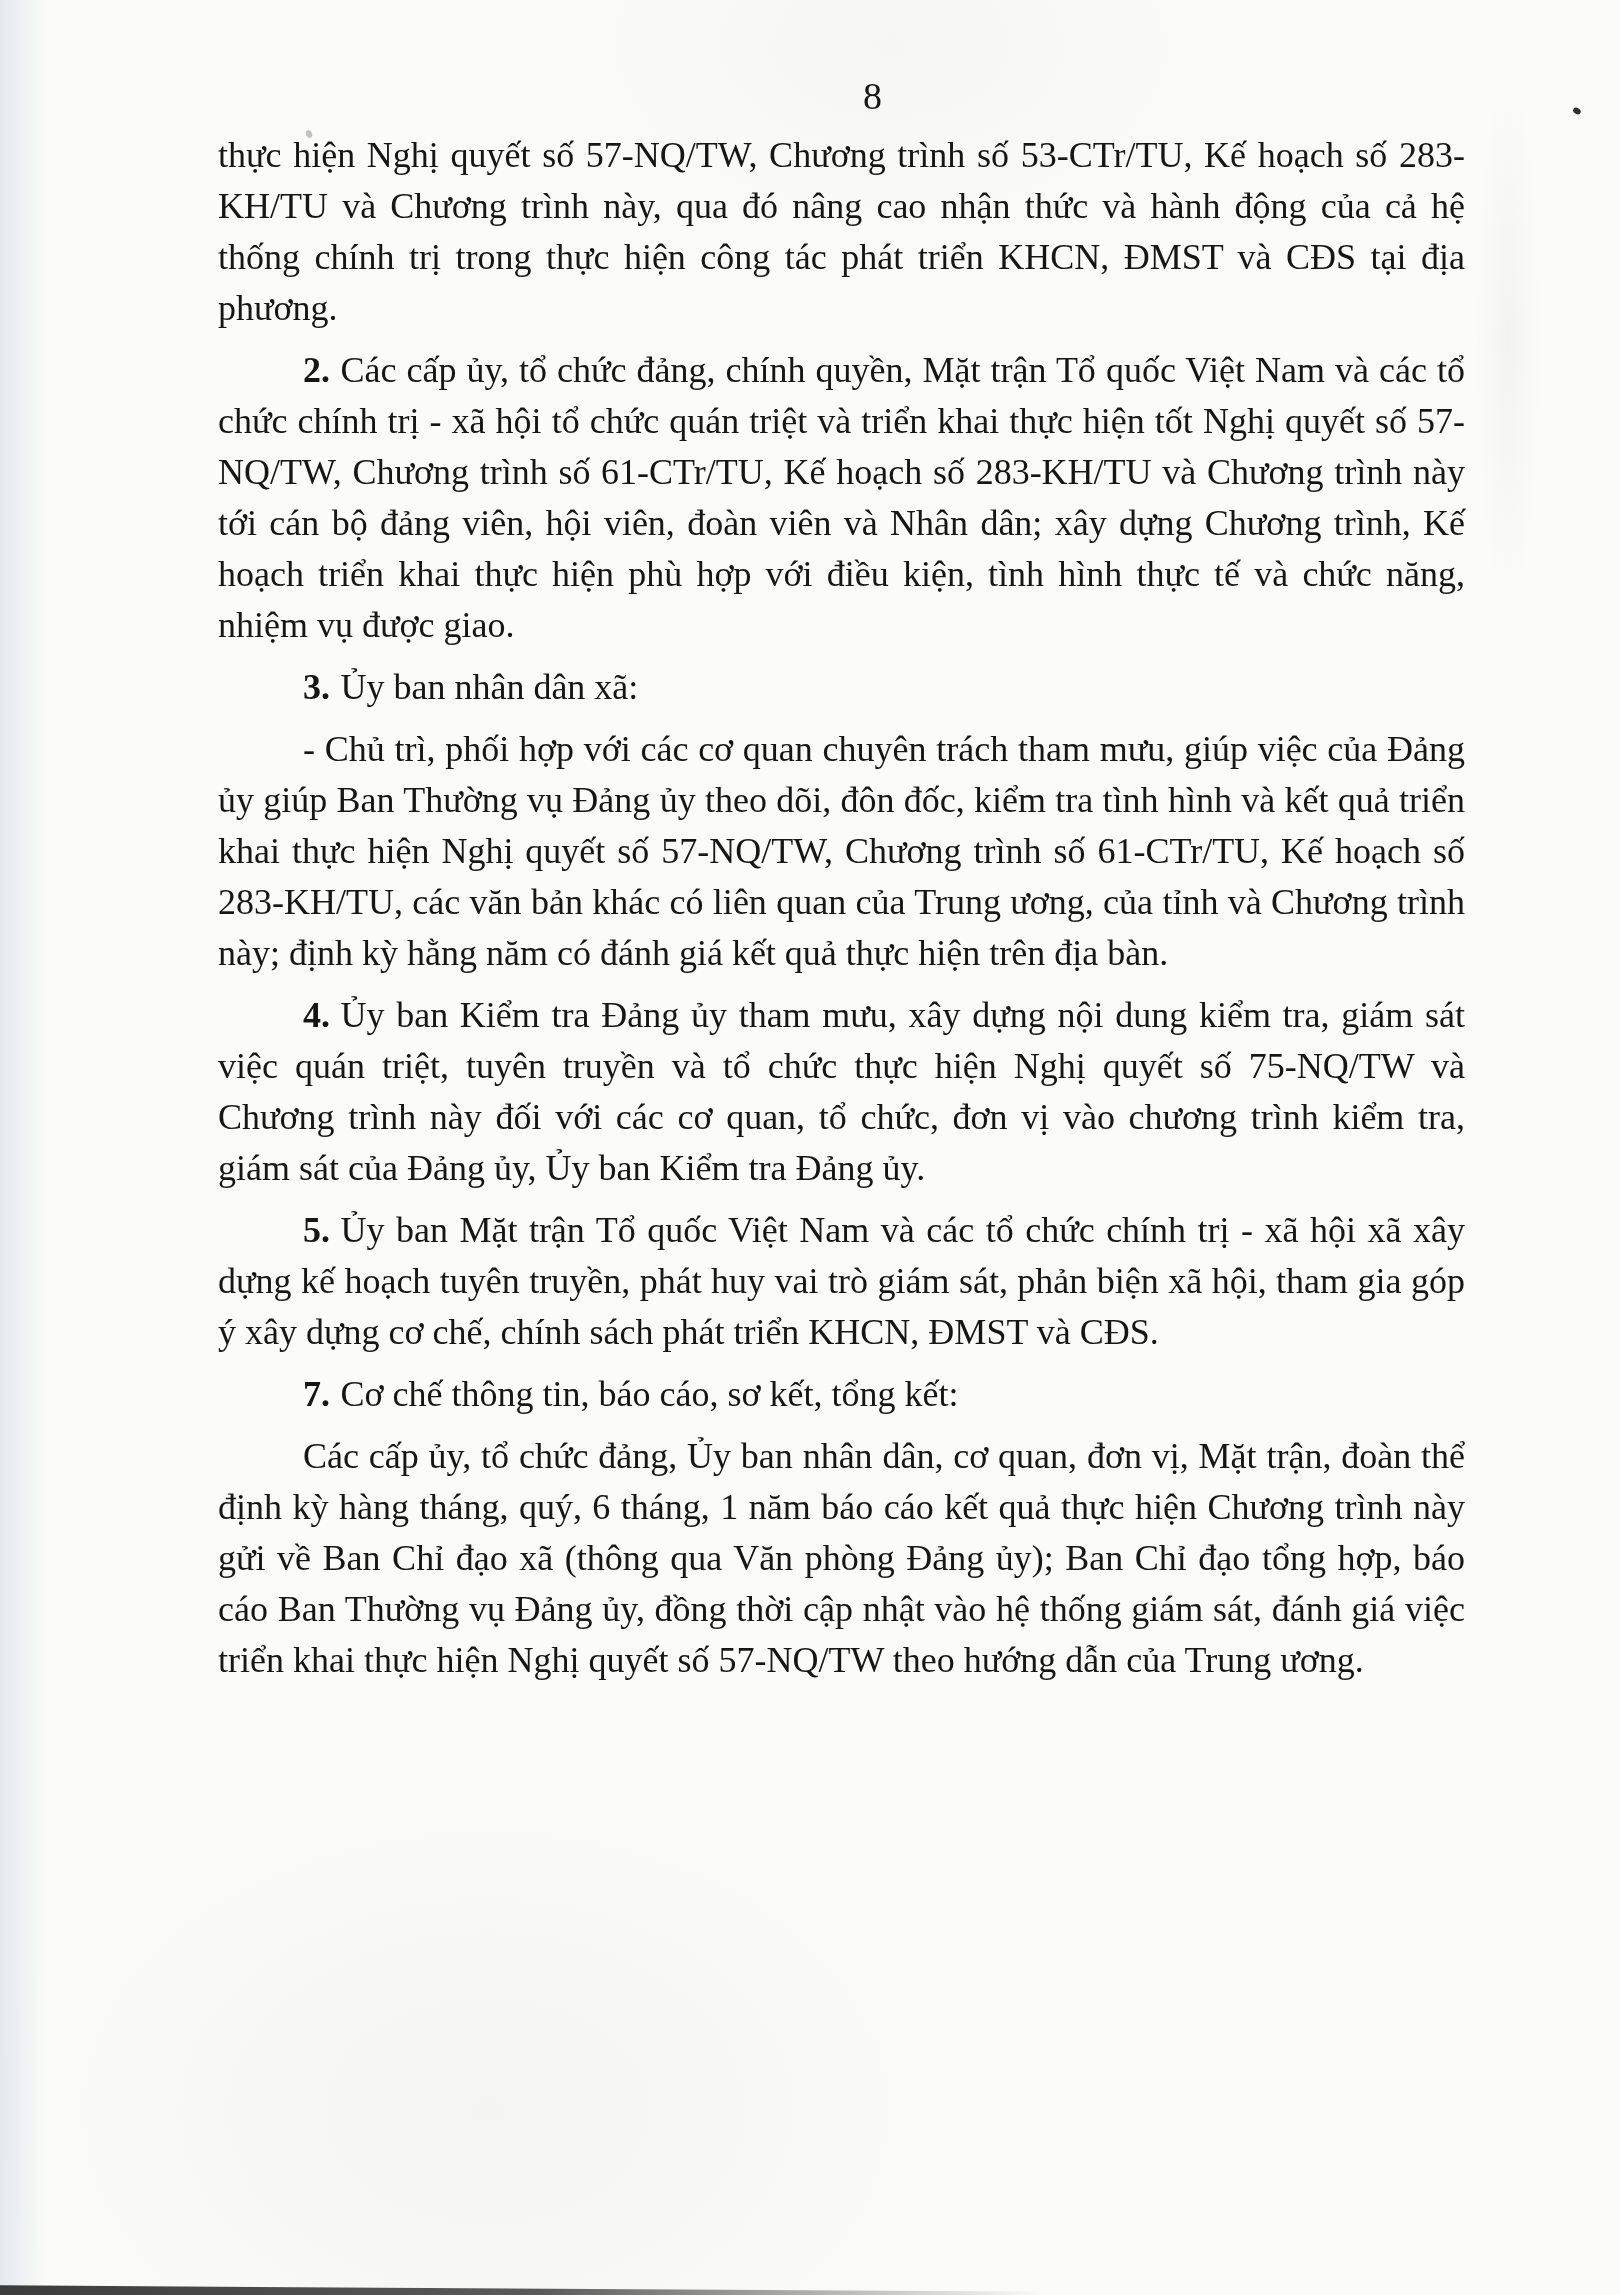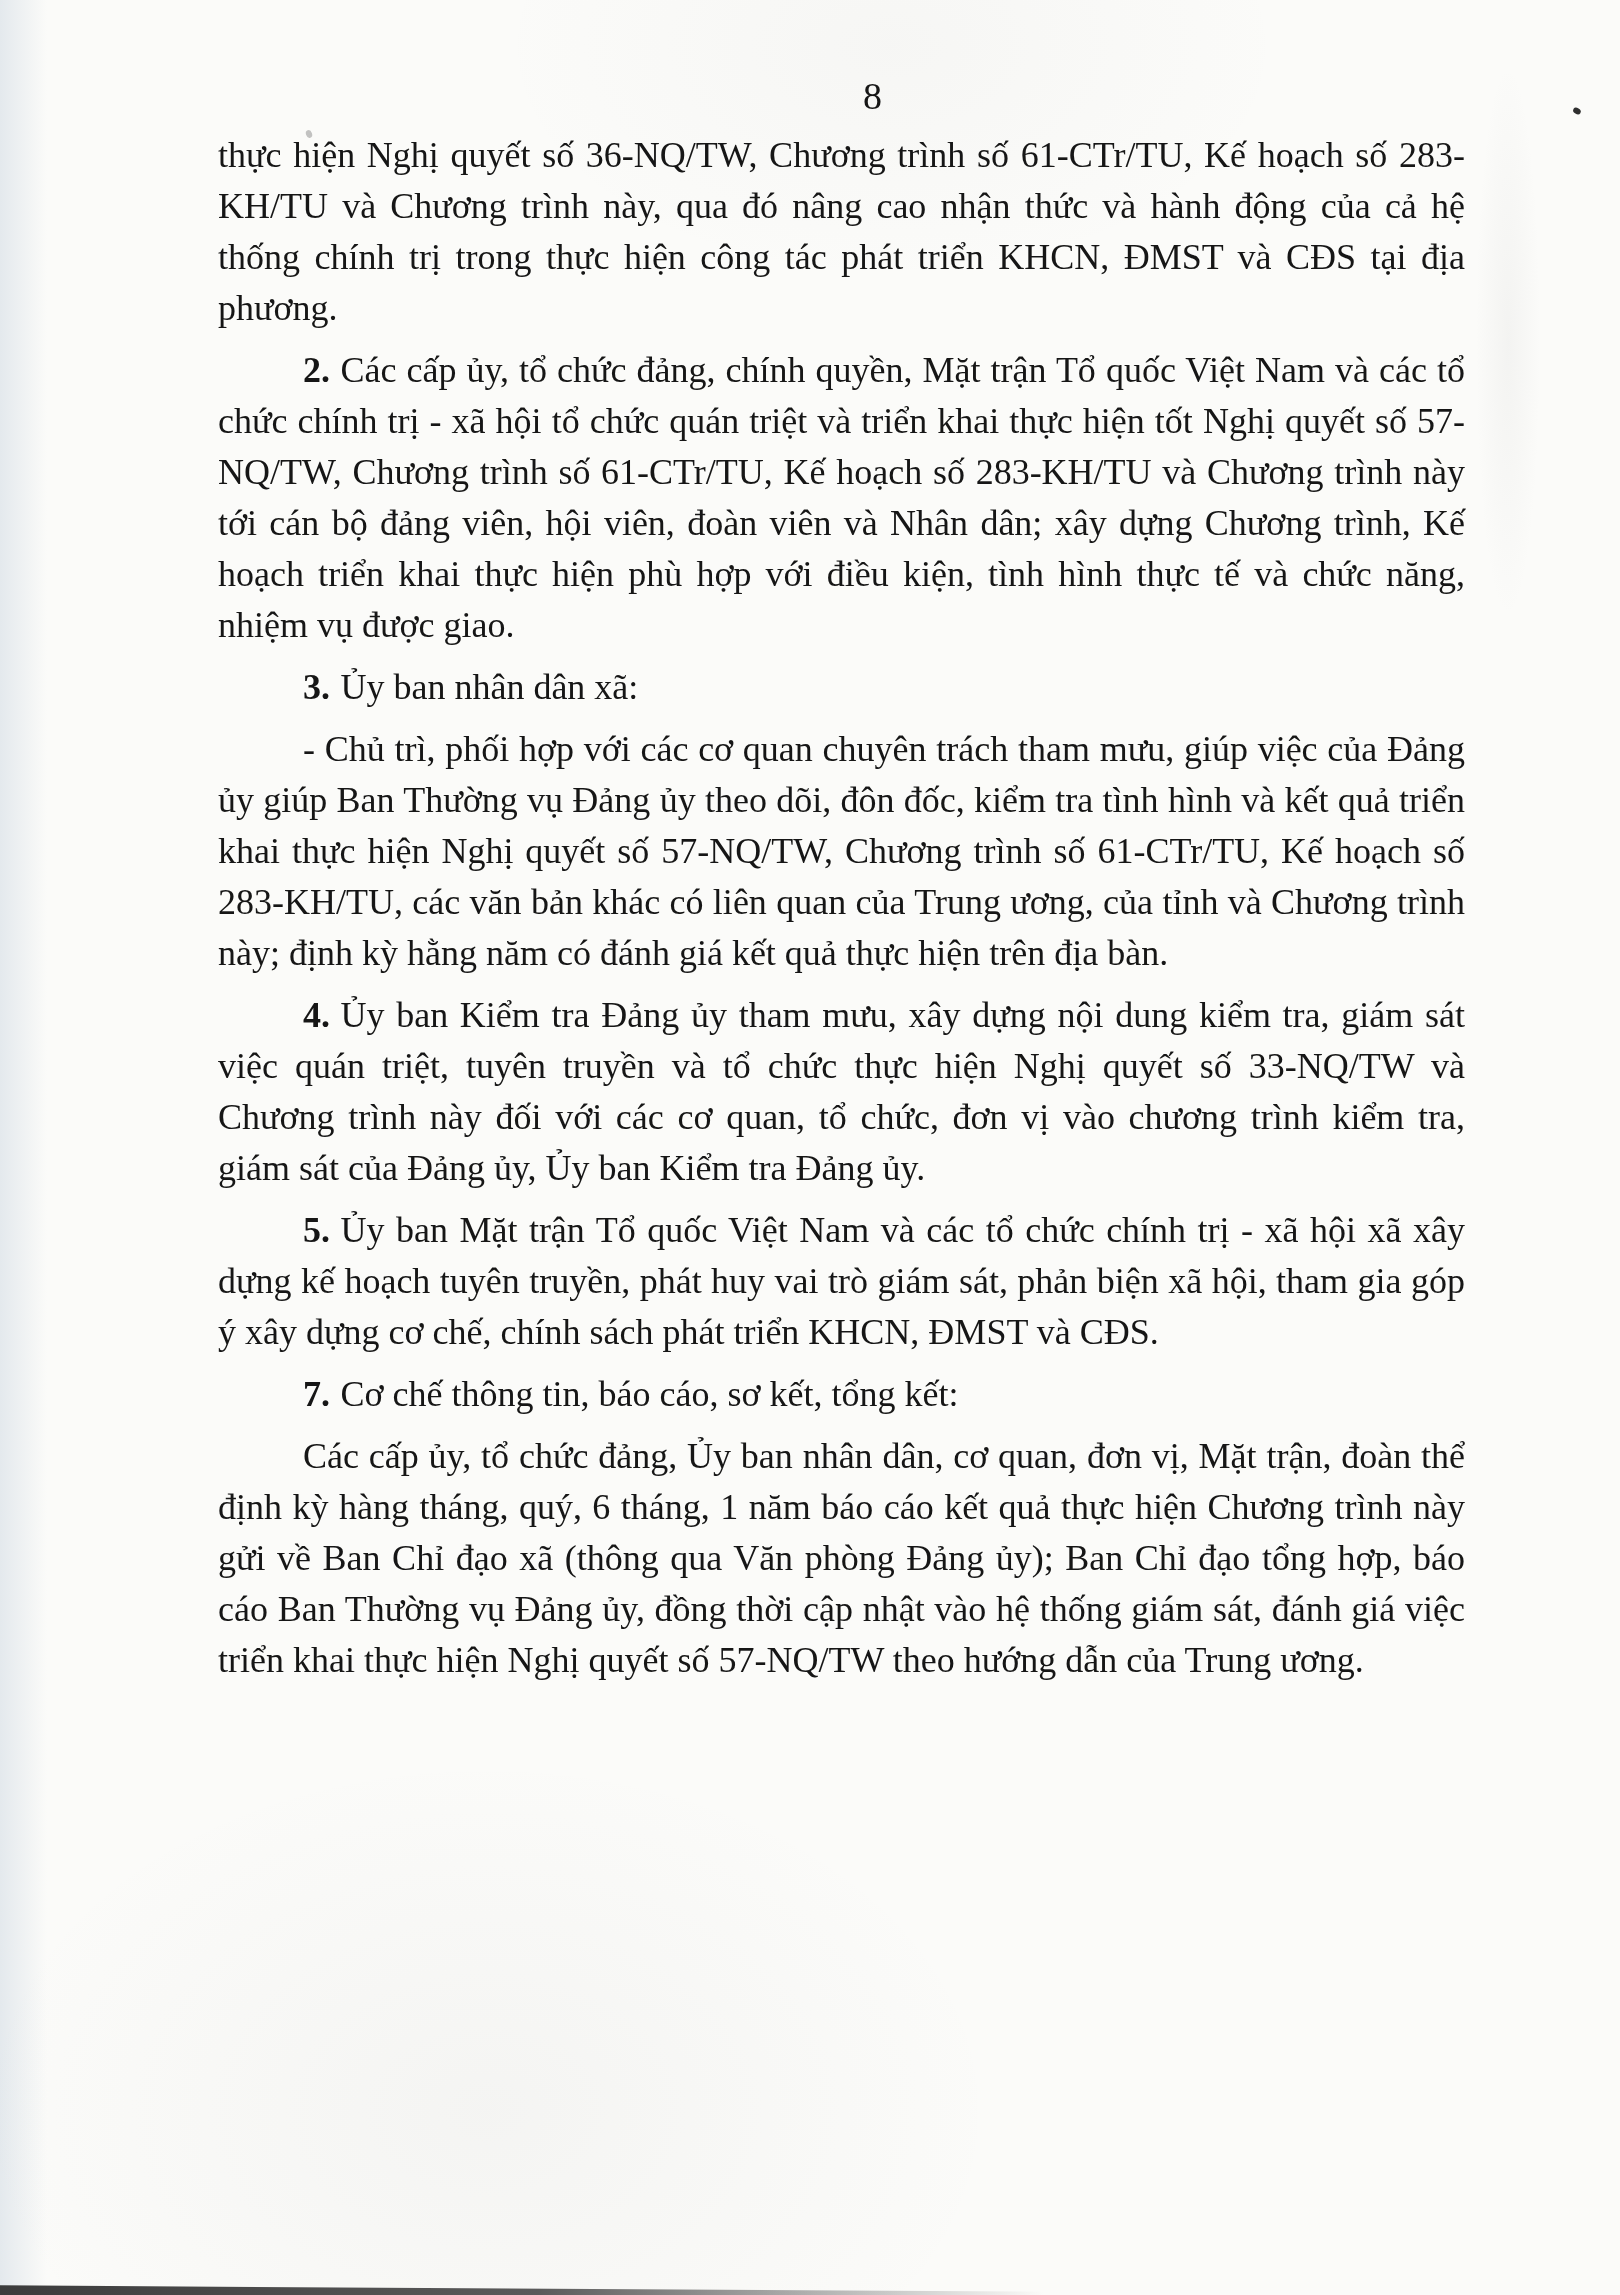--- a/index.html
+++ b/index.html
@@ -86,30 +86,30 @@
 <div class="page">
 
   <div class="scan-edge-left"></div>
   <div class="speck-1"></div>
   <div class="speck-2"></div>
 
   <div class="page-number">8</div>
 
   <div class="content">
 
-    <p class="para noindent"><b class="lead"></b><span>thực hiện Nghị quyết số 36-NQ/TW, Chương trình số 61-CTr/TU, Kế hoạch số 283-KH/TU và Chương trình này, qua đó nâng cao nhận thức và hành động của cả hệ thống chính trị trong thực hiện công tác phát triển KHCN, ĐMST và CĐS tại địa phương.</span></p>
+    <p class="para noindent"><b class="lead"></b><span>thực hiện Nghị quyết số 57-NQ/TW, Chương trình số 53-CTr/TU, Kế hoạch số 283-KH/TU và Chương trình này, qua đó nâng cao nhận thức và hành động của cả hệ thống chính trị trong thực hiện công tác phát triển KHCN, ĐMST và CĐS tại địa phương.</span></p>
 
     <p class="para"><b class="lead">2.</b><span>Các cấp ủy, tổ chức đảng, chính quyền, Mặt trận Tổ quốc Việt Nam và các tổ chức chính trị - xã hội tổ chức quán triệt và triển khai thực hiện tốt Nghị quyết số 57-NQ/TW, Chương trình số 61-CTr/TU, Kế hoạch số 283-KH/TU và Chương trình này tới cán bộ đảng viên, hội viên, đoàn viên và Nhân dân; xây dựng Chương trình, Kế hoạch triển khai thực hiện phù hợp với điều kiện, tình hình thực tế và chức năng, nhiệm vụ được giao.</span></p>
 
     <p class="para"><b class="lead">3.</b><span>Ủy ban nhân dân xã:</span></p>
 
 
     <p class="para"><b class="lead"></b><span>- Chủ trì, phối hợp với các cơ quan chuyên trách tham mưu, giúp việc của Đảng ủy giúp Ban Thường vụ Đảng ủy theo dõi, đôn đốc, kiểm tra tình hình và kết quả triển khai thực hiện Nghị quyết số 57-NQ/TW, Chương trình số 61-CTr/TU, Kế hoạch số 283-KH/TU, các văn bản khác có liên quan của Trung ương, của tỉnh và Chương trình này; định kỳ hằng năm có đánh giá kết quả thực hiện trên địa bàn.</span></p>
 
-    <p class="para"><b class="lead">4.</b><span>Ủy ban Kiểm tra Đảng ủy tham mưu, xây dựng nội dung kiểm tra, giám sát việc quán triệt, tuyên truyền và tổ chức thực hiện Nghị quyết số 33-NQ/TW và Chương trình này đối với các cơ quan, tổ chức, đơn vị vào chương trình kiểm tra, giám sát của Đảng ủy, Ủy ban Kiểm tra Đảng ủy.</span></p>
+    <p class="para"><b class="lead">4.</b><span>Ủy ban Kiểm tra Đảng ủy tham mưu, xây dựng nội dung kiểm tra, giám sát việc quán triệt, tuyên truyền và tổ chức thực hiện Nghị quyết số 75-NQ/TW và Chương trình này đối với các cơ quan, tổ chức, đơn vị vào chương trình kiểm tra, giám sát của Đảng ủy, Ủy ban Kiểm tra Đảng ủy.</span></p>
 
     <p class="para"><b class="lead">5.</b><span>Ủy ban Mặt trận Tổ quốc Việt Nam và các tổ chức chính trị - xã hội xã xây dựng kế hoạch tuyên truyền, phát huy vai trò giám sát, phản biện xã hội, tham gia góp ý xây dựng cơ chế, chính sách phát triển KHCN, ĐMST và CĐS.</span></p>
 
 
     <p class="para"><b class="lead">7.</b><span>Cơ chế thông tin, báo cáo, sơ kết, tổng kết:</span></p>
 
     <p class="para"><b class="lead"></b><span>Các cấp ủy, tổ chức đảng, Ủy ban nhân dân, cơ quan, đơn vị, Mặt trận, đoàn thể định kỳ hàng tháng, quý, 6 tháng, 1 năm báo cáo kết quả thực hiện Chương trình này gửi về Ban Chỉ đạo xã (thông qua Văn phòng Đảng ủy); Ban Chỉ đạo tổng hợp, báo cáo Ban Thường vụ Đảng ủy, đồng thời cập nhật vào hệ thống giám sát, đánh giá việc triển khai thực hiện Nghị quyết số 57-NQ/TW theo hướng dẫn của Trung ương.</span></p>
 
 
   </div>

